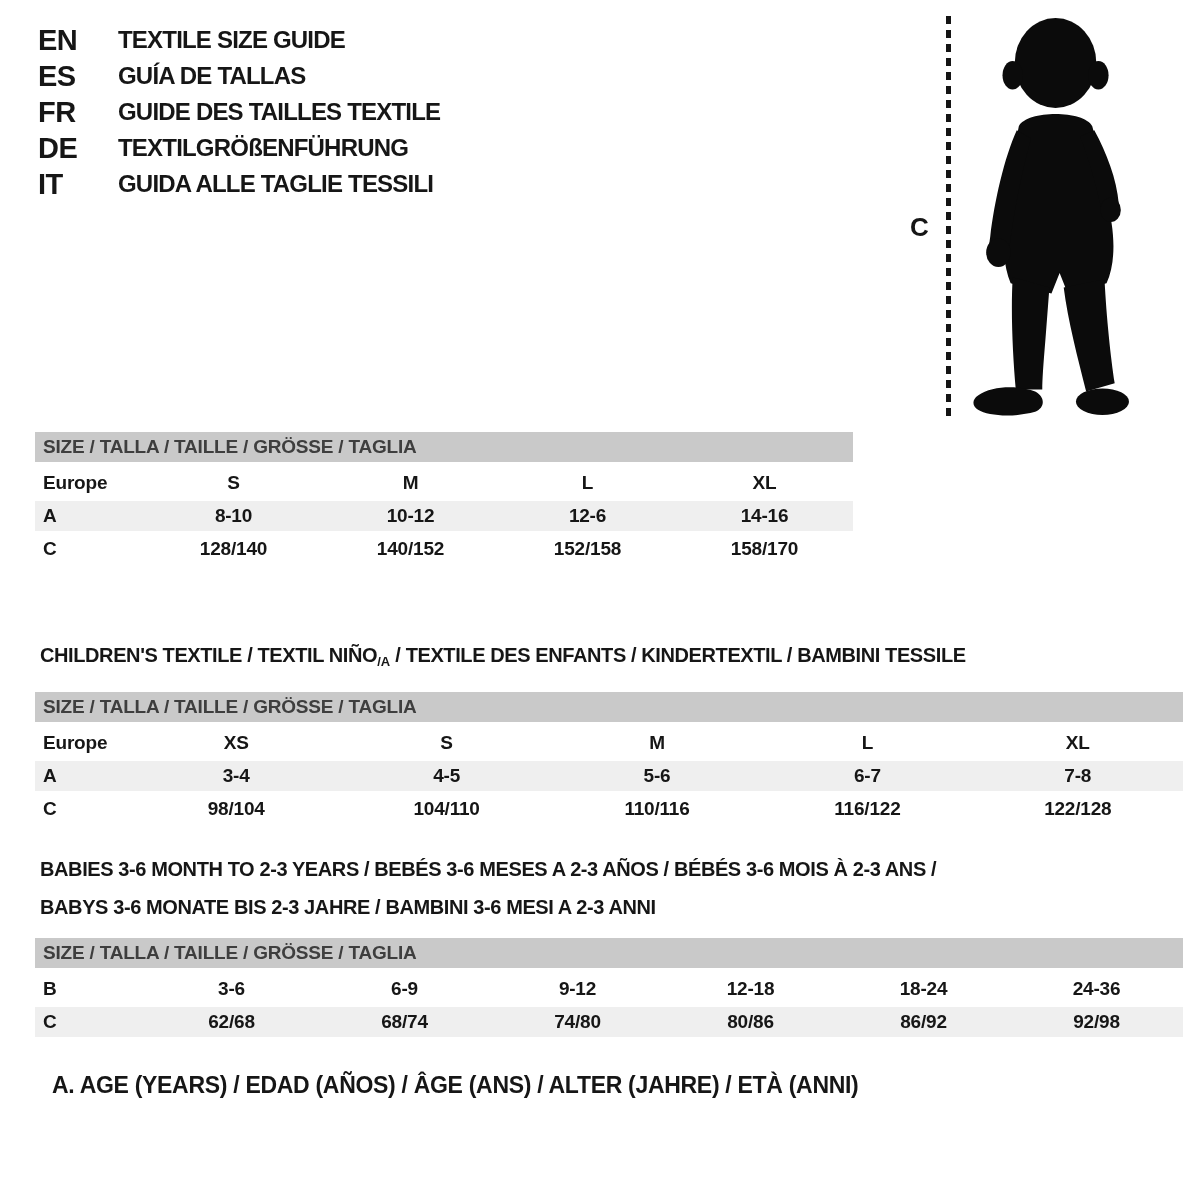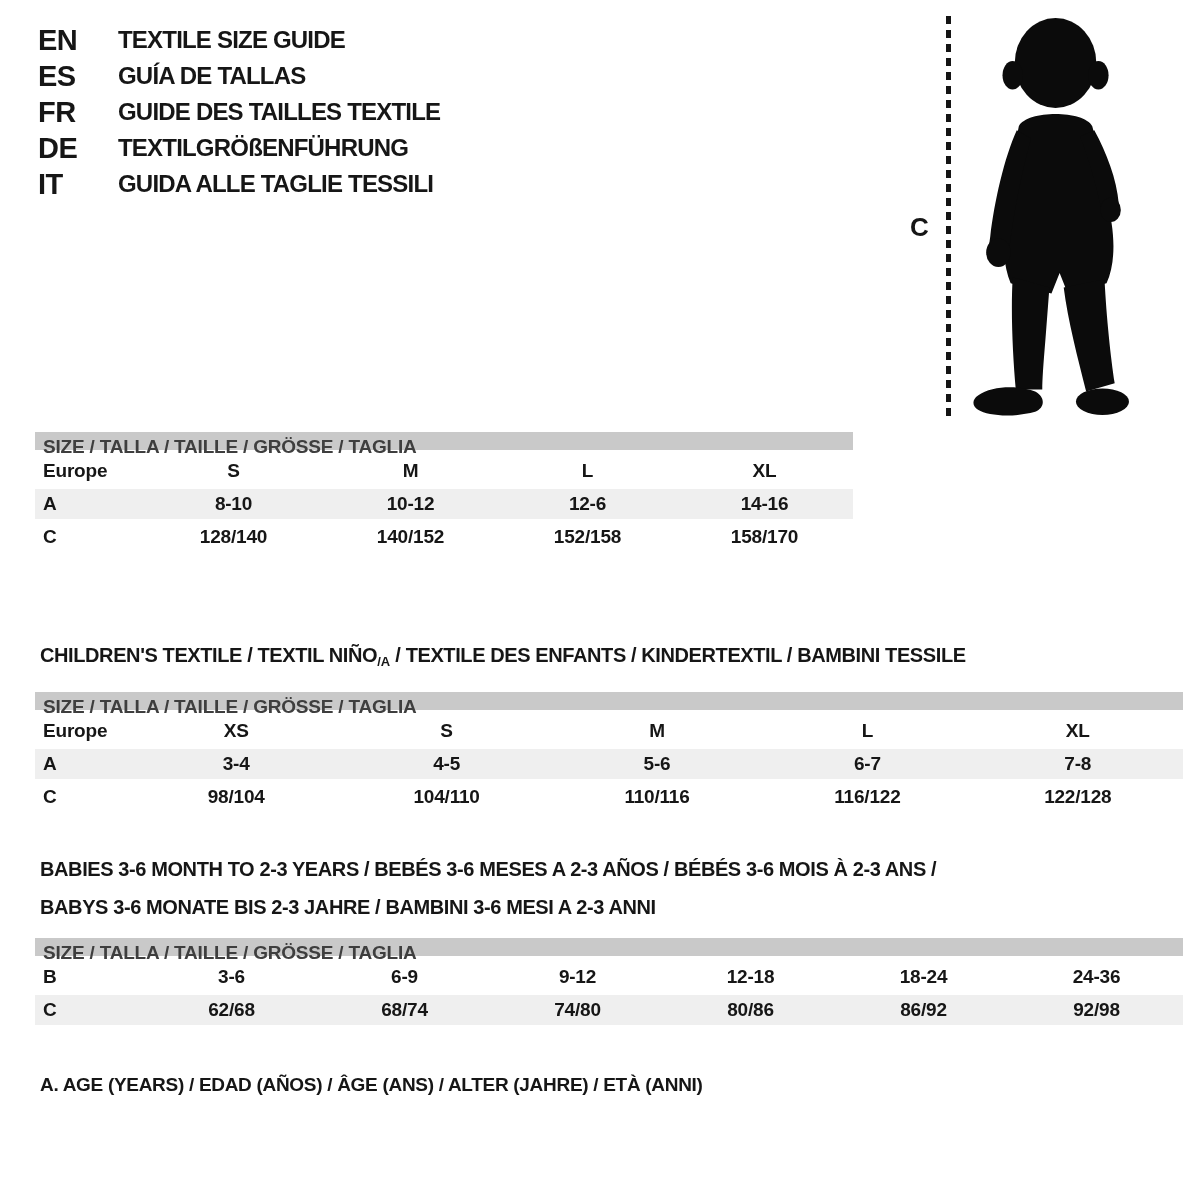--- a/index.html
+++ b/index.html
@@ -32,37 +32,37 @@
 
   .sec-title {
     font-size:20px; line-height:24px; font-weight:700; letter-spacing:-0.4px;
     padding-left:5px; margin-bottom:22px; white-space:nowrap;
   }
   .sec-title-2l { margin-bottom:12px; }
   .sec-title-2l .tline { line-height:38px; white-space:nowrap; }
   .sub-a { font-size:13px; position:relative; top:4px; letter-spacing:0; }
 
   .size-bar {
-    height:18px; line-height:30px; background:#c9c9c9; color:#3e3e3e;
+    height:30px; line-height:30px; background:#c9c9c9; color:#3e3e3e;
     font-size:19px; font-weight:700; letter-spacing:-0.2px; padding-left:8px;
   }
 
   .trow { display:grid; height:30px; align-items:center; margin-top:3px;
           font-size:19px; font-weight:700; letter-spacing:-0.2px; }
   .trow.first { margin-top:6px; }
   .cols4 { grid-template-columns:110px repeat(4,1fr); }
   .cols5 { grid-template-columns:96px repeat(5,1fr); }
   .cols6 { grid-template-columns:110px repeat(6,1fr); }
   .shaded { background:#efefef; }
   .lbl { text-align:left; padding-left:8px; }
   .val { text-align:center; }
 
   
   .legend { position:absolute; left:40px; top:1066px; }
-  .legend-line { font-size:19px; line-height:38px; font-weight:700; letter-spacing:-0.3px; white-space:nowrap; }
+  .legend-line { font-size:23px; line-height:38px; font-weight:700; letter-spacing:-0.3px; white-space:nowrap;margin-left:12px; }
 </style>
 </head>
 <body>
 
 <div class="page">
 
   <div class="lang-block">
     <div class="lang-row">
       <span class="lang-code">EN</span>
       <span class="lang-title">TEXTILE SIZE GUIDE</span>

